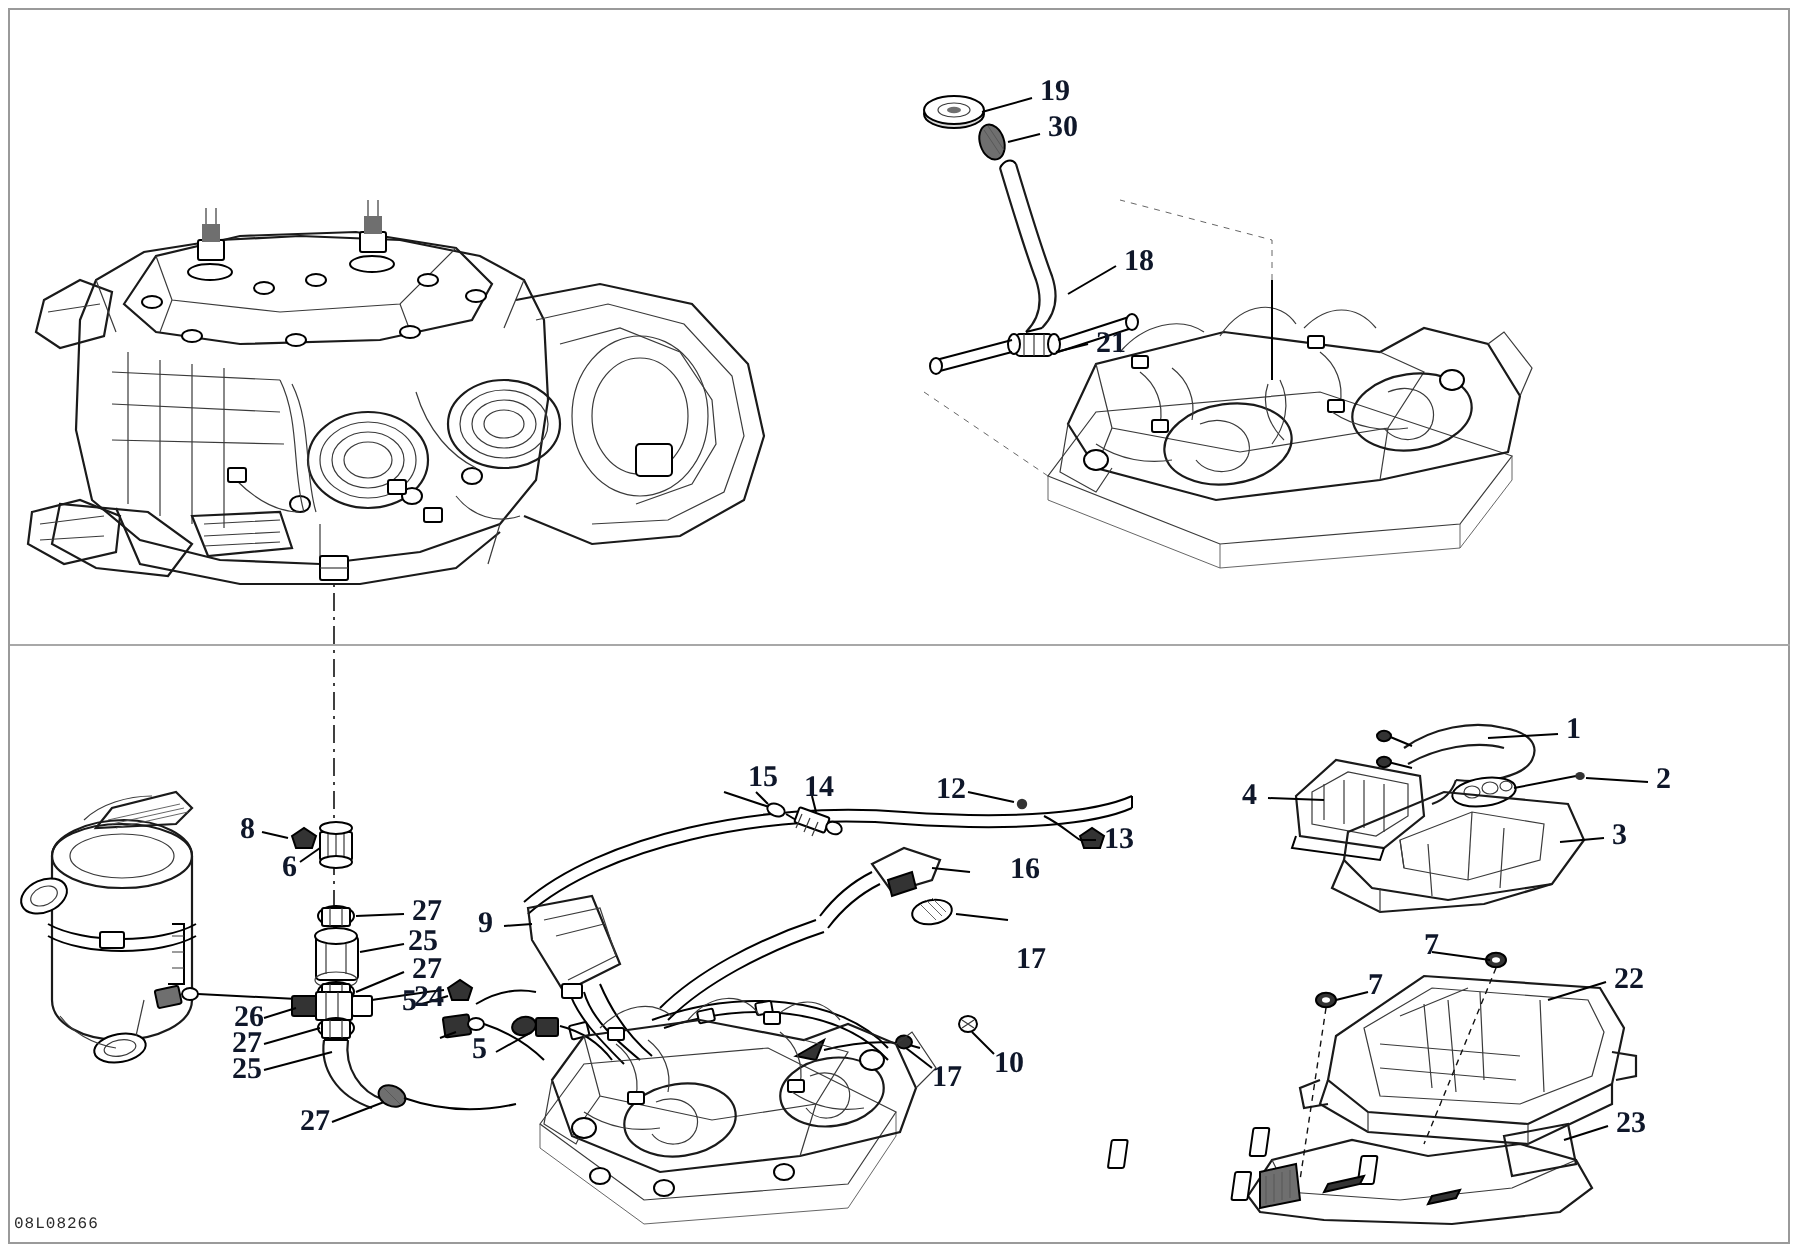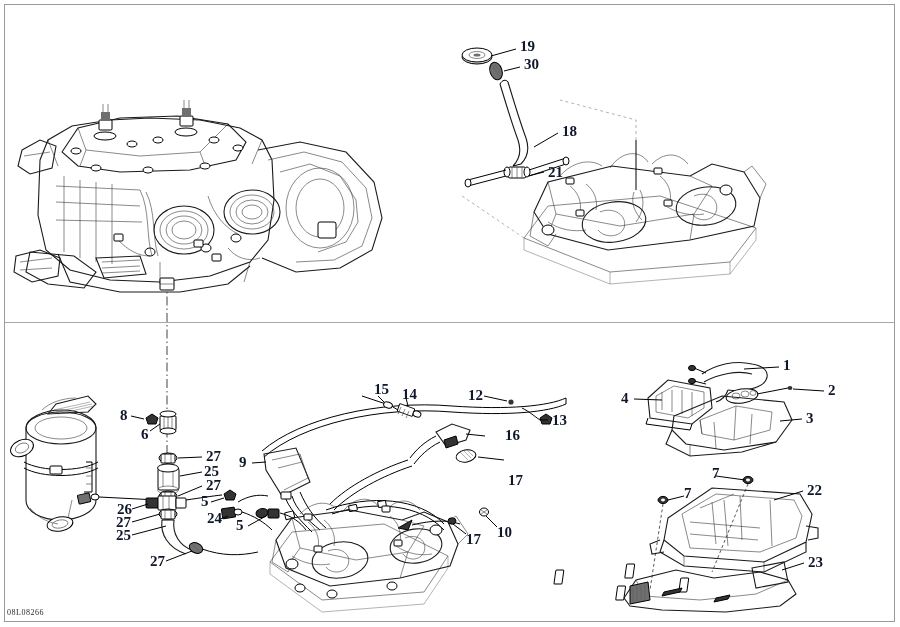--- a/index.html
+++ b/index.html
@@ -1,20 +1,20 @@
 <!DOCTYPE html>
 <html><head>
 <meta charset="utf-8">
 <style>
   html,body{margin:0;padding:0;background:#ffffff;}
   body{font-family:"Liberation Sans",sans-serif;}
   .page{position:relative;width:900px;height:627px;background:#fff;overflow:hidden;}
   .frame{position:absolute;left:4px;top:4px;width:891px;height:618px;border:1px solid #9a9a9a;box-sizing:border-box;}
   .divider{position:absolute;left:5px;top:322px;width:890px;height:0;border-top:1px solid #a8a8a8;}
-  .dwgno{position:absolute;left:7px;top:608px;font-family:Liberation Serif, serif;font-size:8px;letter-spacing:.5px;color:#2a2a2a;}
+  .dwgno{position:absolute;left:7px;top:608px;font-family:Liberation Mono, monospace;font-size:8px;letter-spacing:.5px;color:#2a2a2a;}
   .cal{position:absolute;font-family:"Liberation Serif",serif;font-weight:700;font-size:15px;color:#0f172a;line-height:1;white-space:nowrap;}
   svg{position:absolute;left:0;top:0;overflow:visible;}
   .ln{stroke:#000;stroke-width:1;fill:none;}
   .ln2{stroke:#1a1a1a;stroke-width:1.1;fill:none;}
   .thin{stroke:#3a3a3a;stroke-width:.6;fill:none;}
   .vthin{stroke:#555;stroke-width:.45;fill:none;}
   .fw{fill:#fff;}
   .fg{fill:#6f6f6f;}
   .fd{fill:#333;}
   .fl{fill:#d8d8d8;}
@@ -547,21 +547,21 @@
   <div class="cal" style="left:497px;top:525px">10</div>
   <div class="cal" style="left:466px;top:532px">17</div>
   <div class="cal" style="left:468px;top:388px">12</div>
   <div class="cal" style="left:552px;top:413px">13</div>
   <div class="cal" style="left:402px;top:387px">14</div>
   <div class="cal" style="left:374px;top:382px">15</div>
   <div class="cal" style="left:505px;top:428px">16</div>
   <div class="cal" style="left:508px;top:473px">17</div>
   <div class="cal" style="left:807px;top:483px">22</div>
   <div class="cal" style="left:808px;top:555px">23</div>
-  <div class="cal" style="left:207px;top:511px">24</div>
+  <div class="cal" style="left:207px;top:492px">24</div>
   <div class="cal" style="left:204px;top:464px">25</div>
   <div class="cal" style="left:116px;top:528px">25</div>
   <div class="cal" style="left:117px;top:502px">26</div>
   <div class="cal" style="left:206px;top:449px">27</div>
   <div class="cal" style="left:206px;top:478px">27</div>
   <div class="cal" style="left:116px;top:515px">27</div>
   <div class="cal" style="left:150px;top:554px">27</div>
 
   <div class="dwgno">08L08266</div>
 </div>

